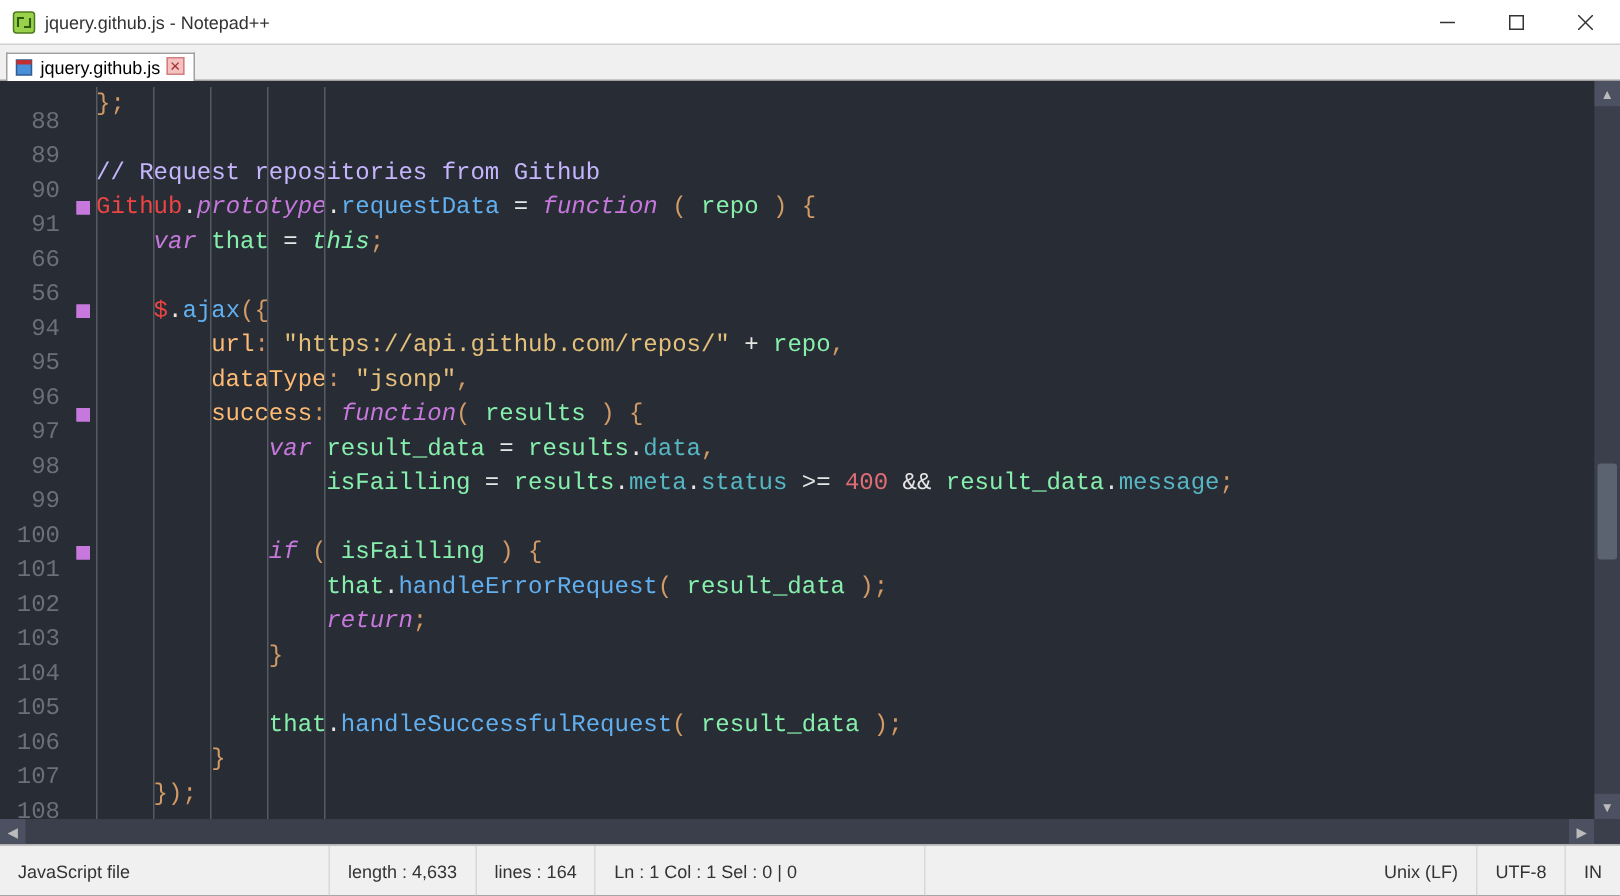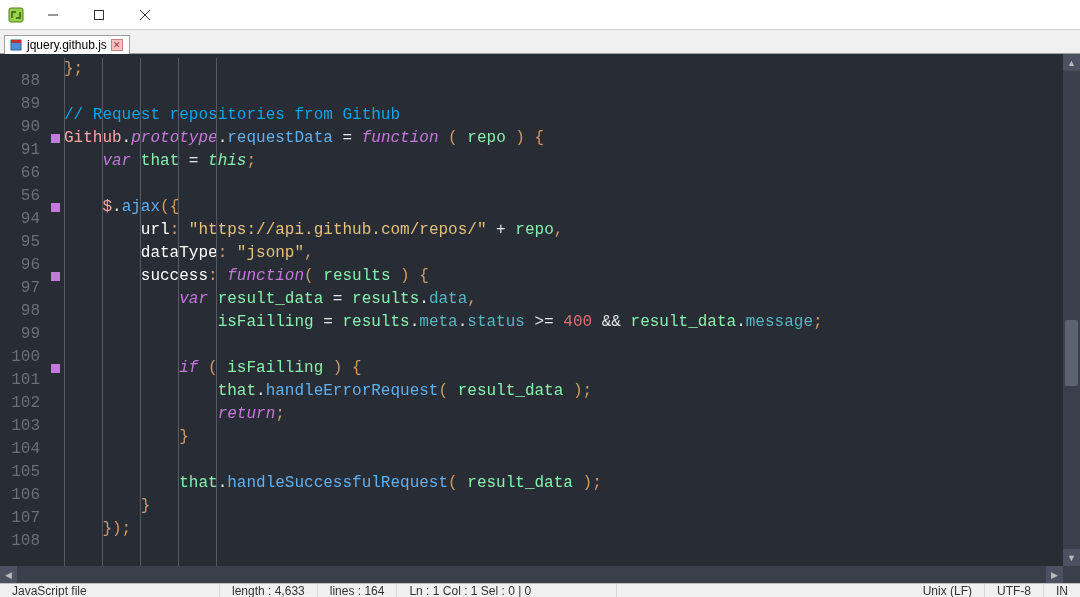--- a/index.html
+++ b/index.html
@@ -54,21 +54,21 @@
   align-items: flex-end;
   padding: 3px 4px 0 4px;
   border-bottom: 1px solid #a0a0a0;
 }
 .tab {
   background: #fff;
   border: 1px solid #a0a0a0;
   border-bottom: none;
   padding: 2px 6px 2px 4px;
   display: flex;
-  align-items: center;
+  align-items: flex-start;
   gap: 4px;
   font-size: 12px;
   position: relative;
   top: 1px;
 }
 .tab .tab-icon {
   width: 14px; height: 14px;
   display: inline-flex; align-items: center; justify-content: center;
 }
 .tab .tab-close {
@@ -169,66 +169,67 @@
 .scrollbar-h .arrow {
   width: 17px;
   background: #4b5160;
   color: #bbb;
   display: flex; align-items: center; justify-content: center;
   font-size: 9px;
 }
 .scrollbar-h .track { flex: 1; }
 
 .statusbar {
-  height: 14px;
+  height: 34px;
   background: #f0f0f0;
   border-top: 1px solid #c0c0c0;
   display: flex;
   align-items: center;
   font-size: 12px;
   color: #333;
 }
 .statusbar .cell {
   padding: 0 12px;
   border-right: 1px solid #d8d8d8;
   height: 100%;
   display: flex;
   align-items: center;
 }
 .statusbar .spacer { flex: 1; }
 
 
-.c-comment { color: #0ea5e9; font-style: normal; }
-.c-obj     { color: #fca5a5; }
+.c-comment { color: #c4b5fd; font-style: normal; }
+.c-obj     { color: #ef4444; }
 .c-proto   { color: #c678dd; font-style: italic; }
 .c-func    { color: #61afef; }
 .c-kw      { color: #c678dd; font-style: italic; }
 .c-op      { color: #e6e6e6; }
 .c-punct   { color: #d19a66; }
 .c-str     { color: #e5c07b; }
 .c-url     { color: #e5c07b; }
 .c-num     { color: #e06c75; }
 .c-prop    { color: #56b6c2; }
 .c-this    { color: #86efac; font-style: italic; }
 .c-var     { color: #86efac; }
 .c-dot     { color: #e6e6e6; }
-.c-propkey { color: #ffffff; }
+.c-propkey { color: #fdba74; }
 .c-white   { color: #e6e6e6; }
 </style>
 </head>
 <body>
 
 <div class="titlebar">
   <span class="app-icon">
     <svg width="16" height="16" viewBox="0 0 16 16">
       <rect x="1" y="1" width="14" height="14" rx="2" fill="#9ad14b" stroke="#4c7a1e"></rect>
       <path d="M4 11 L4 5 L8 5" stroke="#2e5a10" stroke-width="1.4" fill="none"></path>
       <path d="M8 11 L12 11 L12 5" stroke="#2e5a10" stroke-width="1.4" fill="none"></path>
     </svg>
   </span>
+  <span class="title">jquery.github.js - Notepad++</span>
   <div class="win-controls">
     <div class="win-btn">
       <svg width="10" height="10">
           <line x1="0" y1="5" x2="10" y2="5" stroke="#333" stroke-width="1"></line>
         </svg>
     </div>
     <div class="win-btn">
       <svg width="10" height="10">
           <rect x="0.5" y="0.5" width="9" height="9" fill="none" stroke="#333" stroke-width="1"></rect>
         </svg>

